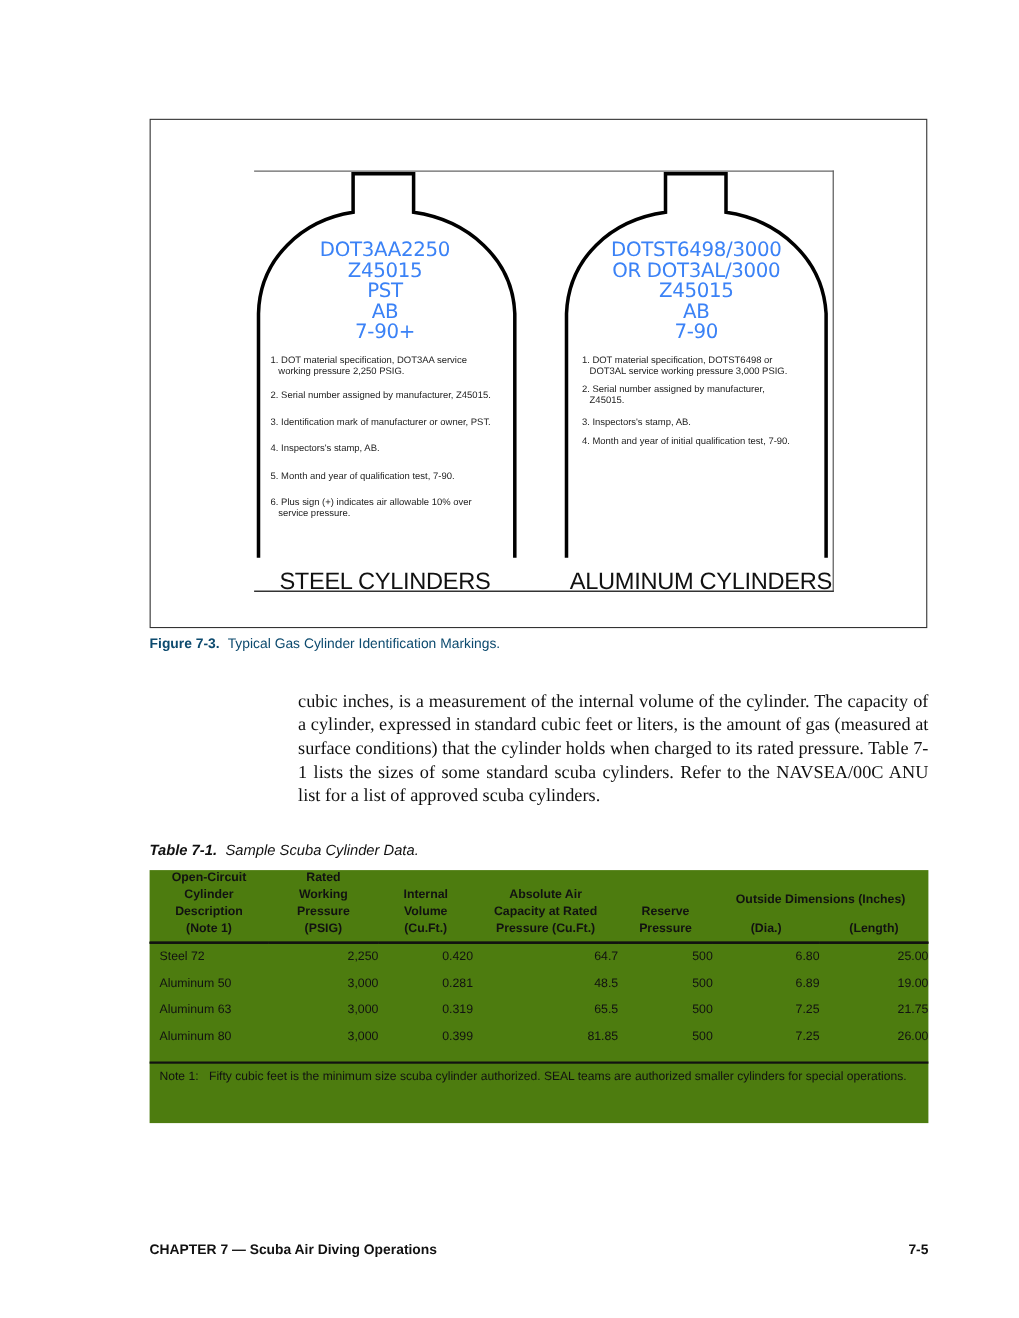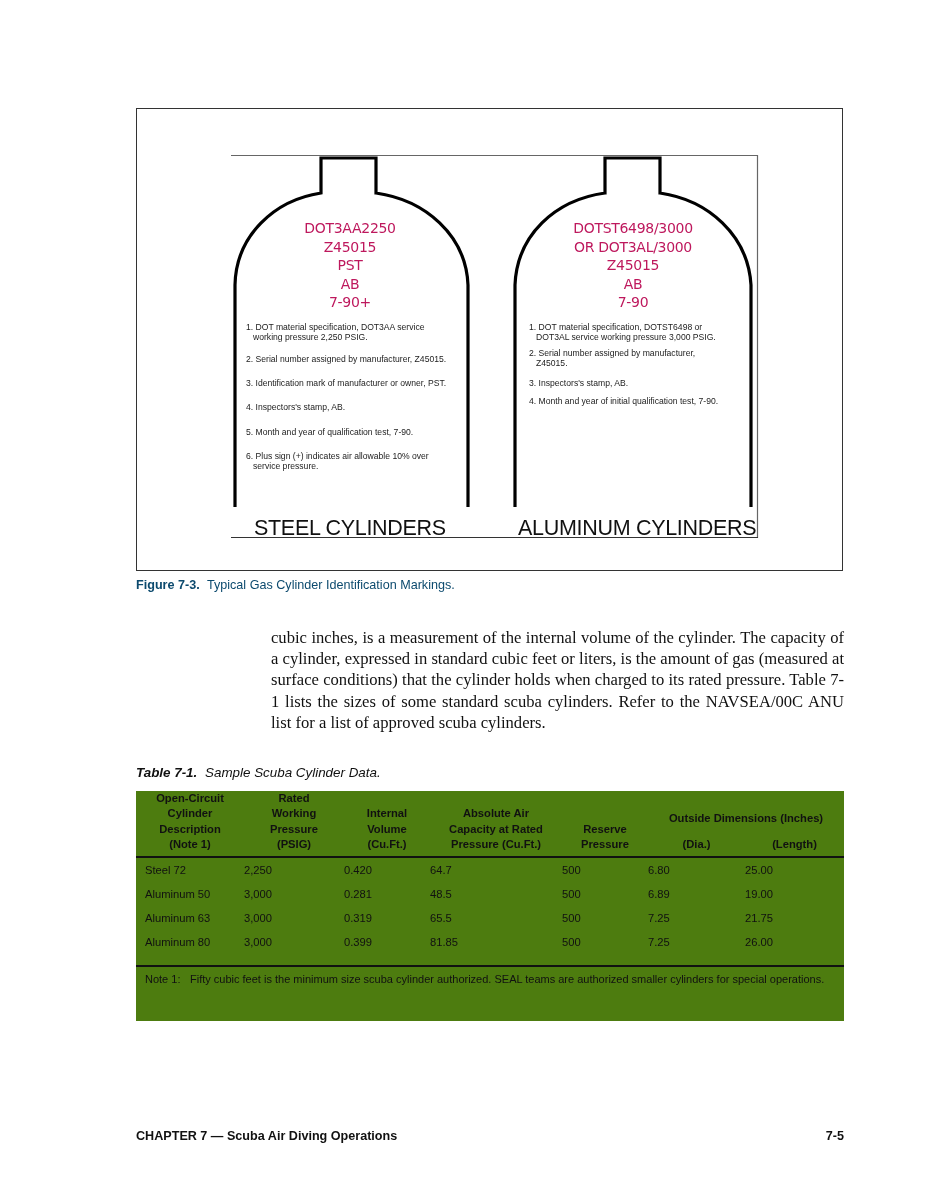--- a/index.html
+++ b/index.html
@@ -1,40 +1,40 @@
 <!DOCTYPE html>
 <html><head>
 <meta charset="utf-8">
 <style>
   html, body { margin: 0; padding: 0; background: #ffffff; }
   body { width: 926px; height: 1198px; position: relative; overflow: hidden; color: #111; font-family: "Liberation Sans", sans-serif; }
 
   .fig-frame { position: absolute; left: 136px; top: 108px; width: 707px; height: 463px; border: 1.5px solid #333; box-sizing: border-box; }
   .fig-svg { position: absolute; left: 0; top: 0; }
 
-  .stamp { position: absolute; text-align: center; font-family: "DejaVu Sans", sans-serif; font-size: 14px; line-height: 18.5px; color: #be185d; letter-spacing: -0.3px; }
+  .stamp { position: absolute; text-align: center; font-family: "DejaVu Sans", sans-serif; font-size: 18px; line-height: 18.5px; color: #3b82f6; letter-spacing: -0.3px; }
   .stamp div { white-space: nowrap; }
 
   .notes { position: absolute; font-family: "Liberation Sans", sans-serif; font-size: 8.6px; line-height: 10.4px; color: #222; }
   .note { position: relative; padding-left: 7px; text-indent: -7px; margin-bottom: 11.5px; }
 
   .cyl-label { position: absolute; font-family: "Liberation Sans", sans-serif; font-size: 21.5px; color: #111; white-space: nowrap; letter-spacing: -0.3px; }
 
   .fig-caption { position: absolute; left: 136px; top: 578px; font-size: 12.6px; color: #0c4a6e; white-space: nowrap; }
   .fig-caption b { font-weight: bold; margin-right: 4px; }
 
   .body-text { position: absolute; left: 271px; top: 627px; width: 573px; font-family: "Liberation Serif", serif; font-size: 16.6px; line-height: 21.2px; text-align: justify; color: #111; }
 
   .tbl-caption { position: absolute; left: 136px; top: 765px; font-size: 13.4px; font-style: italic; color: #111; white-space: nowrap; }
   .tbl-caption b { font-weight: bold; margin-right: 4px; }
 
   .tbl-box { position: absolute; left: 136px; top: 791px; width: 708px; height: 230px; background: #4d7c0f; }
   table.data { position: absolute; left: 0; top: 0; width: 708px; border-collapse: collapse; font-size: 11.4px; color: #111; }
   table.data th { font-weight: bold; text-align: center; vertical-align: bottom; padding: 0; line-height: 15.3px; font-size: 11.2px; }
-  table.data td { text-align: left; padding: 0; height: 24px; font-size: 11.2px; }
+  table.data td { text-align: right; padding: 0; height: 24px; font-size: 11.2px; }
   table.data td.first { text-align: left; padding-left: 9px; }
   .hdr-row-1 th { padding-top: 12px; }
   .hdr-rule { border-bottom: 2px solid #111; }
   .note-rule { position: absolute; left: 0; top: 174px; width: 708px; height: 1.6px; background: #111; }
   .tbl-note { position: absolute; left: 9px; top: 181px; width: 690px; font-size: 11px; line-height: 15.5px; color: #111; padding-left: 45px; text-indent: -45px; box-sizing: border-box; }
   .tbl-note .lbl { display: inline-block; width: 45px; text-indent: 0; }
 
   .footer { position: absolute; left: 136px; top: 1129px; width: 708px; font-size: 12.6px; font-weight: bold; color: #111; }
   .footer .pg { position: absolute; right: 0; top: 0; }
 </style>

